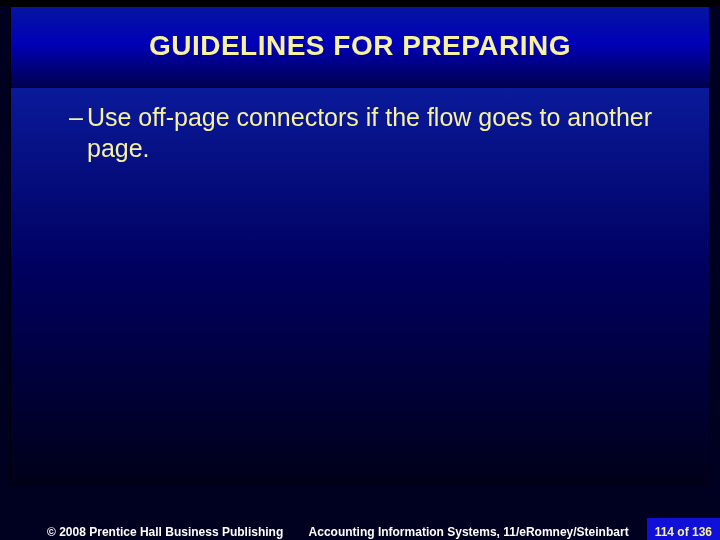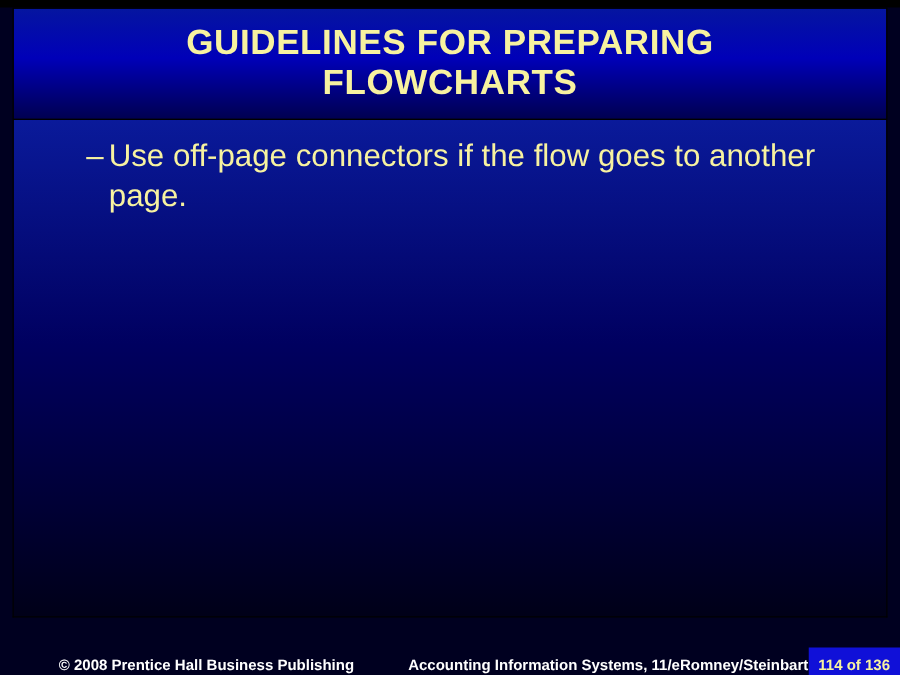--- a/index.html
+++ b/index.html
@@ -19,21 +19,21 @@
     box-sizing: border-box;
   }
   .title-bar {
     margin: 6px 10px 0 10px;
     background: linear-gradient(to bottom, #0515a0 0%, #0000b8 45%, #000050 100%);
     border: 1px solid #000;
     padding: 10px 20px 12px 20px;
     text-align: center;
   }
   .title-bar h1 {
-    margin: 1px;
+    margin: 13px;
     color: #f7f2a0;
     font-size: 28px;
     font-weight: bold;
     letter-spacing: 0.5px;
     line-height: 1.15;
   }
   .body-area {
     margin: 0 10px;
     height: 398px;
     background: linear-gradient(to bottom, #0a1a9a 0%, #000060 45%, #000018 100%);
@@ -71,41 +71,40 @@
     padding-left: 6px;
     background: transparent;
     margin-left: 41px;
   }
   .footer .center {
     flex: 1 1 auto;
     text-align: right;
   }
   .footer .authors {
     flex: 0 0 auto;
-    padding-right: 0;
+    padding-right: 18px;
   }
   .footer .pager {
     flex: 0 0 auto;
     background: #1010d8;
     height: 28px;
     line-height: 28px;
     padding: 0 8px;
     color: #f7f2a0;
     font-weight: bold;
   }
 </style>
 </head>
 <body>
 
 <div class="slide">
 
   <div class="title-bar">
     <h1>
       <span>GUIDELINES FOR PREPARING</span><br>
-      <span>FLOWCHARTS</span>
     </h1>
   </div>
 
   <div class="body-area">
     <div class="bullet-line">
       <span class="dash">–</span><span>Use off-page connectors if the flow goes to another page.</span>
     </div>
   </div>
 
   <div class="footer">

